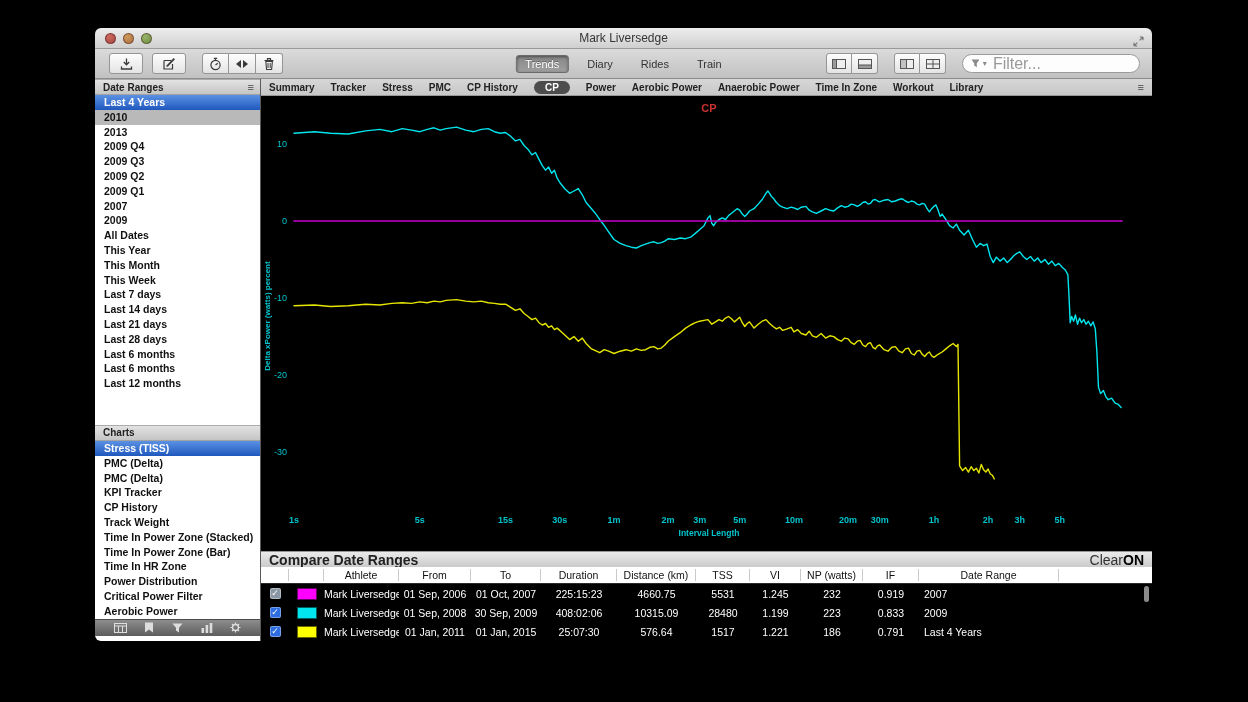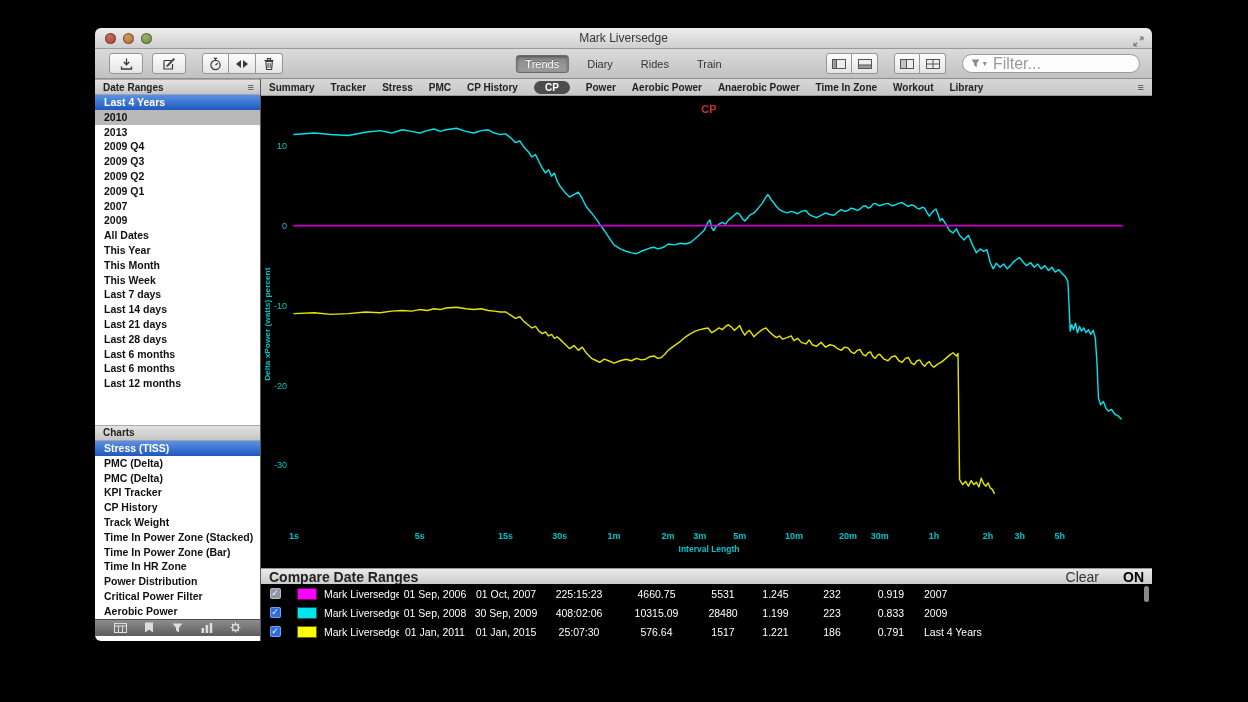--- a/index.html
+++ b/index.html
@@ -56,21 +56,21 @@
   .main { flex:1; min-width:0; display:flex; flex-direction:column; background:#000; }
   .tabbar { height:17px; flex:0 0 17px; background:linear-gradient(#d7d7d7,#c7c7c7); border-bottom:1px solid #989898; display:flex; align-items:center; gap:16px; padding:0 8px; }
   .tab { font-size:10px; font-weight:bold; color:#222; white-space:nowrap; }
   .tab.active { background:#4d4d4d; color:#fff; border-radius:8px; padding:1px 11px; }
   .tabbar .menu-glyph { margin-left:auto; }
   .chart-area { flex:1; position:relative; background:#000; }
   .chart-area svg { position:absolute; inset:0; width:100%; height:100%; }
   
   .compare-header { height:16px; flex:0 0 16px; background:linear-gradient(#eaeaea,#cbcbcb); border-top:1px solid #969696; display:flex; align-items:center; font-size:14px; color:#222; padding:0 8px; }
   .compare-title { font-weight:bold; }
-  .compare-right { margin-left:auto; display:flex; align-items:center; gap:24px; }
+  .compare-right { margin-left:auto; display:flex; align-items:center; gap:0; }
   .clear-btn { color:#333; }
   .on-btn { font-weight:bold; color:#000; }
   .grid-compare { display:grid; grid-template-columns:28px 35px 75px 72px 70px 76px 79px 54px 51px 62px 56px 140px 1fr; }
   .thead { height:17px; flex:0 0 17px; background:#fff; align-items:center; font-size:10.5px; color:#111; border-bottom:1px solid #2a2a2a; }
   .th { text-align:center; border-right:1px solid #c9c9c9; height:12px; line-height:12px; white-space:nowrap; overflow:hidden; }
   .th.nob, .th:last-child { border-right:none; }
   .rows { position:relative; }
   .trow { height:19px; align-items:center; font-size:10.5px; color:#fff; background:#000; }
   .td { text-align:center; white-space:nowrap; overflow:hidden; }
   .td.left { text-align:left; padding-left:5px; }
@@ -297,20 +297,35 @@
           </svg>
       </div>
 
       <div class="compare-header">
         <span class="compare-title">Compare Date Ranges</span>
         <span class="compare-right">
           <span class="clear-btn">Clear</span>
           <span class="on-btn">ON</span>
         </span>
       </div>
+      <div class="thead grid-compare" id="table-header">
+          <div class="th"></div>
+          <div class="th"></div>
+          <div class="th">Athlete</div>
+          <div class="th">From</div>
+          <div class="th">To</div>
+          <div class="th">Duration</div>
+          <div class="th">Distance (km)</div>
+          <div class="th">TSS</div>
+          <div class="th">VI</div>
+          <div class="th">NP (watts)</div>
+          <div class="th">IF</div>
+          <div class="th">Date Range</div>
+          <div class="th nob"></div>
+        </div>
       <div class="rows" id="table-rows">
         <div class="vscroll"></div>
       <div class="trow grid-compare">
             <div class="td">
               <div class="cb" style="background: rgb(138, 151, 164);">✓</div>
             </div>
             <div class="td">
               <div class="swatch" style="background: rgb(255, 0, 255);"></div>
             </div>
             <div class="td">Mark Liversedge</div>

